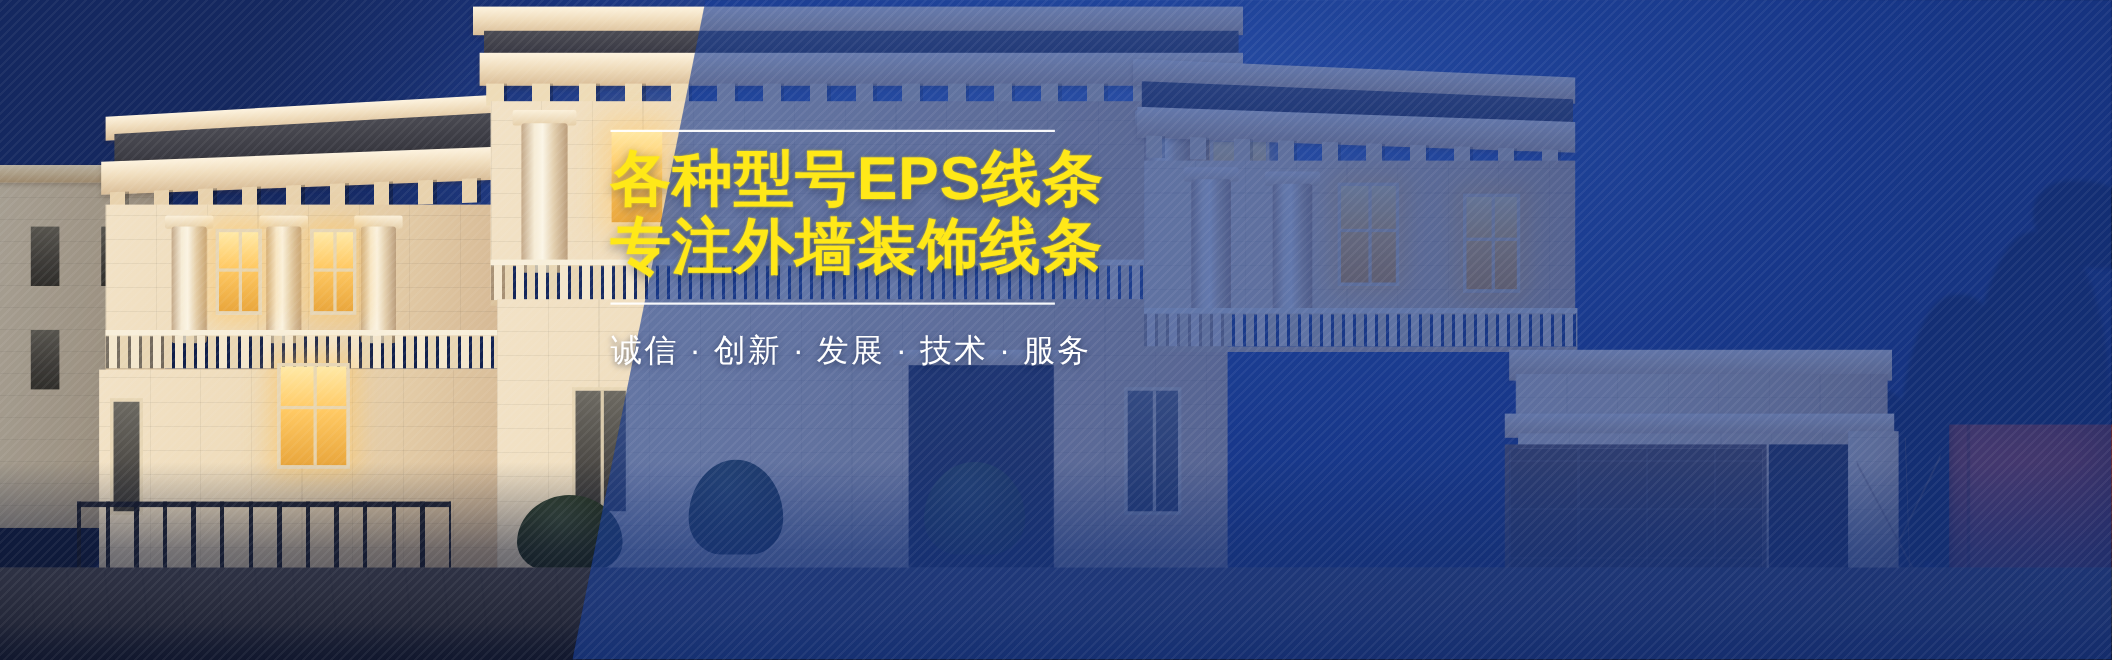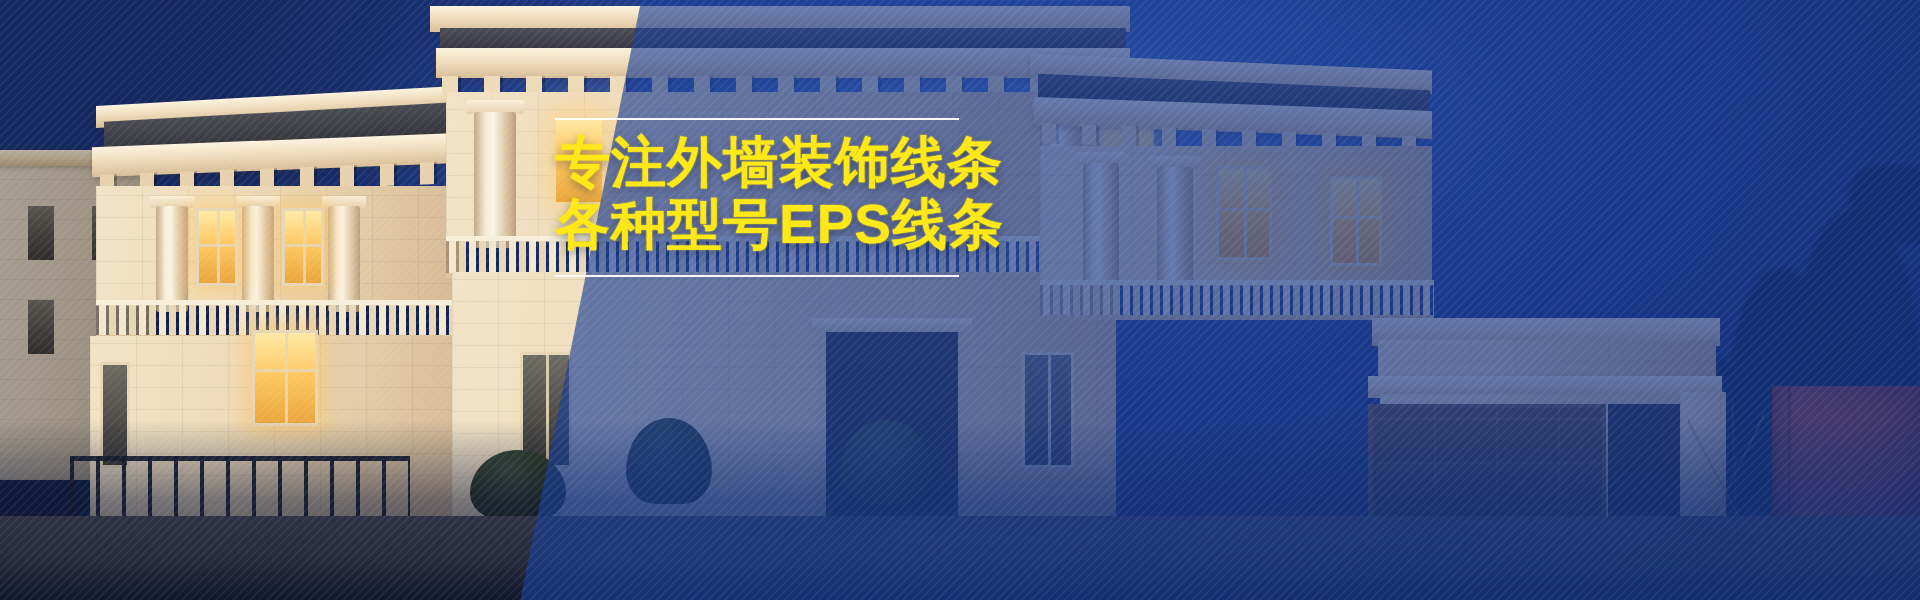--- a/index.html
+++ b/index.html
@@ -416,22 +416,23 @@
 
   <div class="overlay-panel"></div>
   <div class="overlay-tint"></div>
   <div class="overlay-hatch"></div>
 
   <div class="text-block">
 
 
     <div class="rule"></div>
 
+    <div class="headline">各种型号EPS线条</div>
+
     <div class="headline">专注外墙装饰线条</div>
 
-    <div class="headline">各种型号EPS线条</div>
-
     <div class="rule bottom"></div>
 
+    <div class="tagline">诚信 · 创新 · 发展 · 技术 · 服务</div>
 
   </div>
 
 </div>
 
 </body></html>

